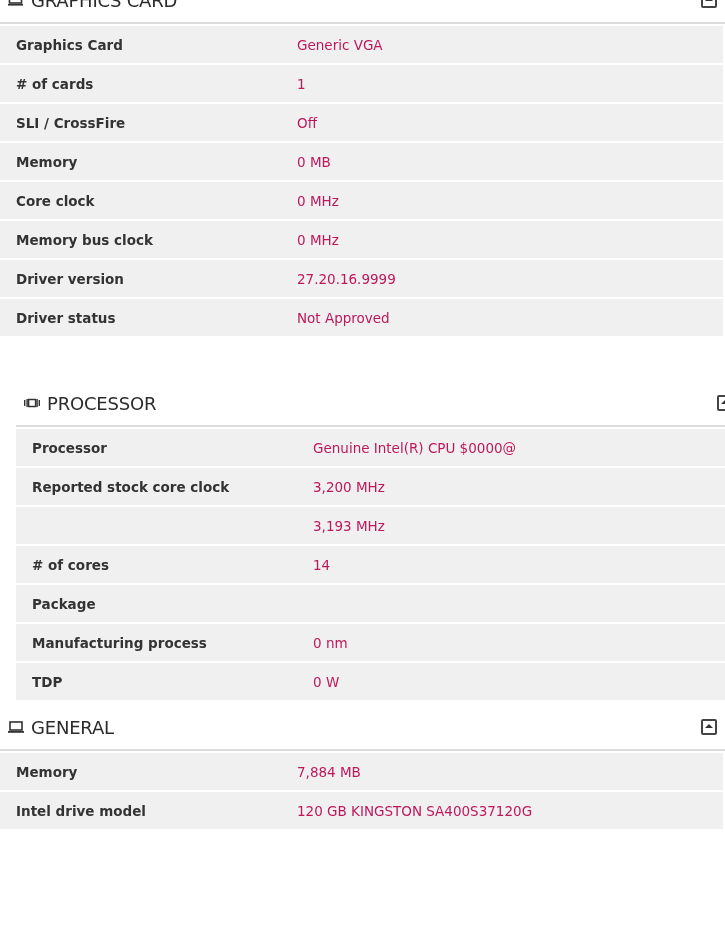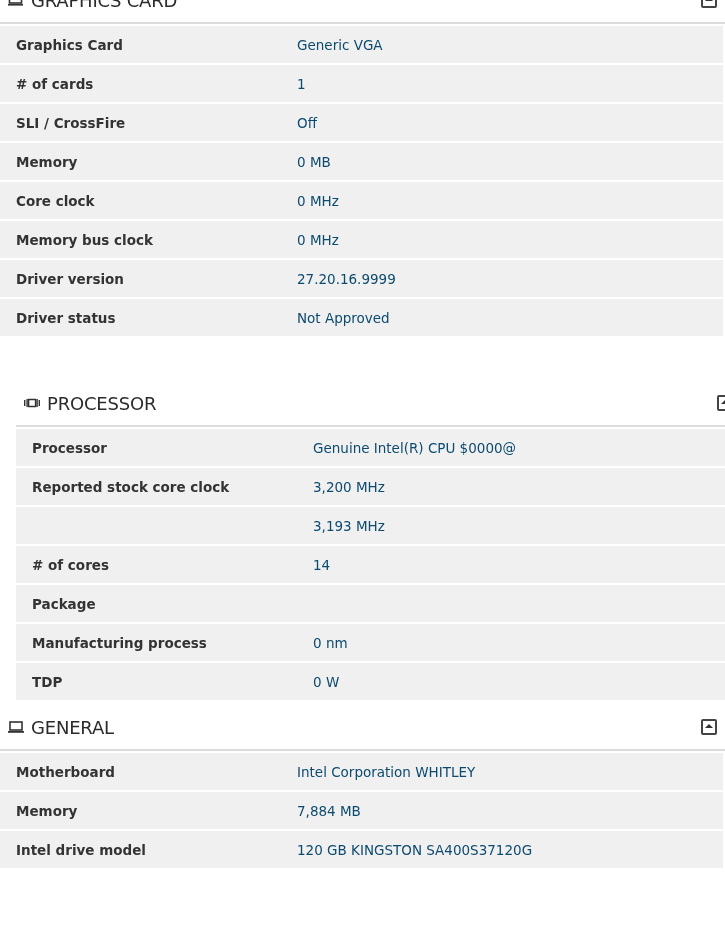--- a/index.html
+++ b/index.html
@@ -5,21 +5,21 @@
   html, body { margin:0; padding:0; background:#ffffff; }
   body { width:725px; height:944px; overflow:hidden; position:relative; font-family:"DejaVu Sans", sans-serif; color:#333; }
   .section { position:absolute; left:0; width:725px; }
   .sec-header { position:relative; height:44px; background:#fff; border-bottom:2px solid #dcdcdc; }
   .sec-title { position:absolute; left:31px; top:50%; transform:translateY(-50%); font-size:18px; color:#2b2b2b; letter-spacing:-0.2px; }
   .sec-icon { position:absolute; left:8px; top:50%; transform:translateY(-50%); width:16px; height:12px; }
   .collapse-btn { position:absolute; right:8px; top:50%; transform:translateY(-50%); width:12px; height:12px; border:2px solid #444; border-radius:2px; background:#fff; }
   .collapse-btn::after { content:""; position:absolute; left:2px; top:3px; border-left:4px solid transparent; border-right:4px solid transparent; border-bottom:4px solid #333; }
   .row { position:relative; height:37px; background:#f0f0f0; margin-top:2px; margin-right:2px; }
   .row .label { position:absolute; left:16px; top:50%; transform:translateY(-50%); font-size:13.5px; font-weight:bold; color:#333; }
-  .row .value { position:absolute; left:297px; top:50%; transform:translateY(-50%); font-size:13.5px; color:#0c4a6e; }
+  .row .value { position:absolute; left:297px; top:50%; transform:translateY(-50%); font-size:13.5px; color:#be185d; }
   .rows { padding-bottom:2px; }
 </style>
 </head>
 <body>
 
 <div class="section" style="top:-22px;">
   <div class="sec-header">
     <svg class="sec-icon" viewBox="0 0 16 12">
         <rect x="1.5" y="1" width="12" height="8" fill="none" stroke="#333" stroke-width="1.6"></rect>
         <rect x="0" y="10" width="15" height="1.6" fill="#333"></rect>
@@ -110,24 +110,20 @@
   <div class="sec-header">
     <svg class="sec-icon" viewBox="0 0 16 12">
         <rect x="2" y="1" width="12" height="8" fill="none" stroke="#333" stroke-width="1.6"></rect>
         <rect x="0" y="10" width="16" height="1.8" fill="#333"></rect>
       </svg>
     <span class="sec-title">GENERAL</span>
     <span class="collapse-btn"></span>
   </div>
   <div class="rows">
     <div class="row">
-        <span class="label">Motherboard</span>
-        <span class="value">Intel Corporation WHITLEY</span>
-      </div>
-    <div class="row">
         <span class="label">Memory</span>
         <span class="value">7,884 MB</span>
       </div>
     <div class="row">
         <span class="label">Intel drive model</span>
         <span class="value">120 GB KINGSTON SA400S37120G</span>
       </div>
   </div>
 </div>
 

